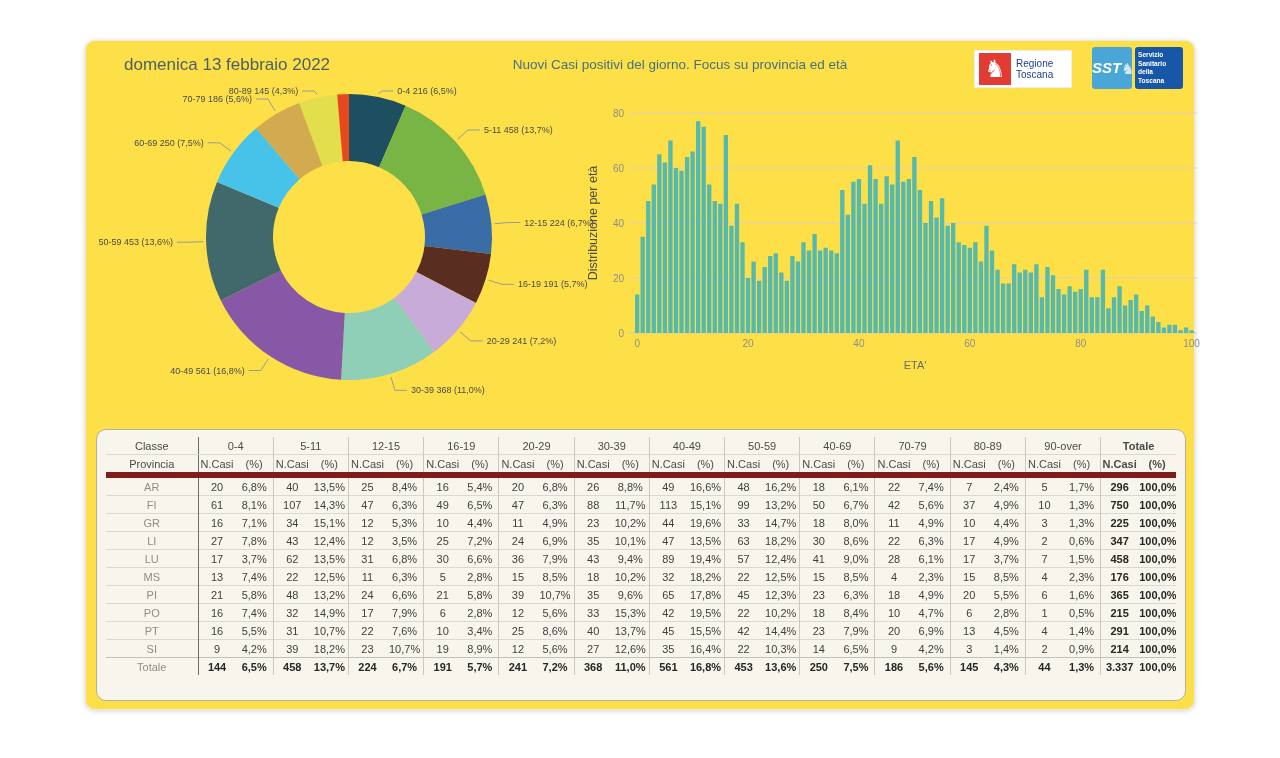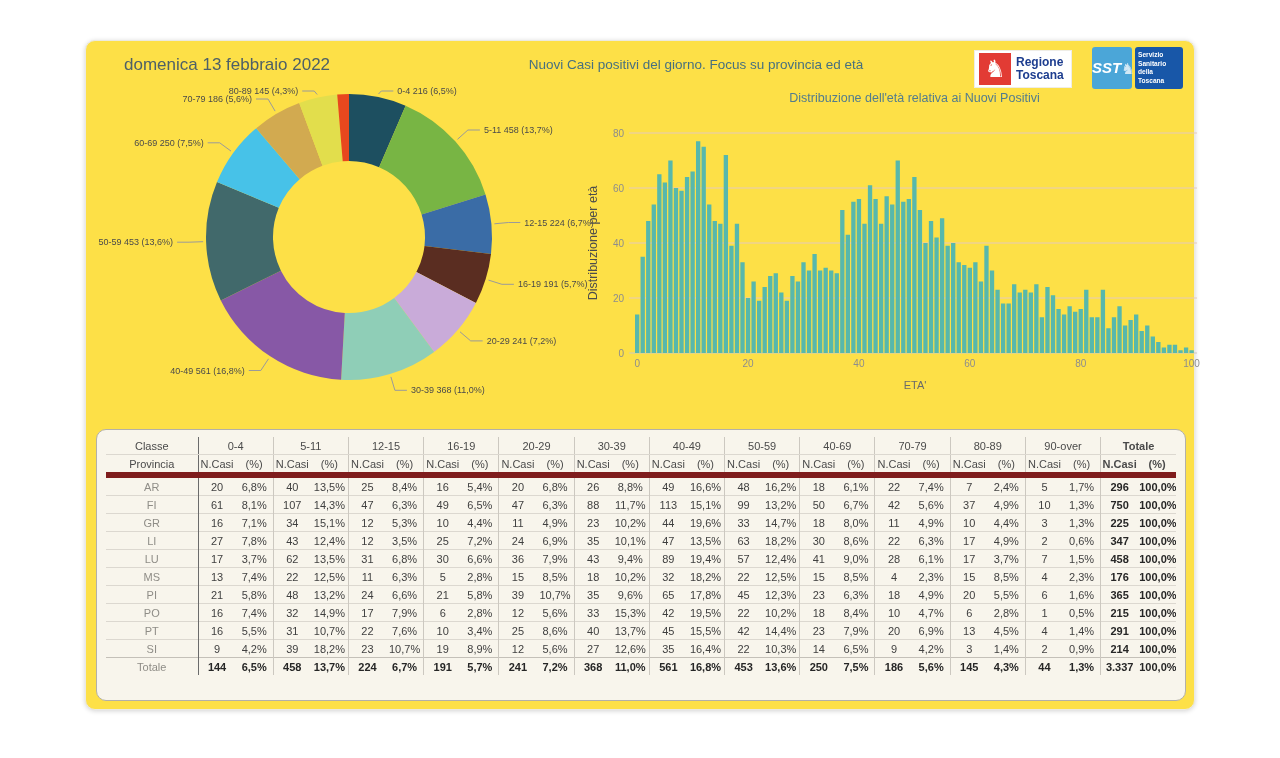--- a/index.html
+++ b/index.html
@@ -2,28 +2,28 @@
 <html><head>
 <meta charset="utf-8">
 <style>
   * { margin:0; padding:0; box-sizing:border-box; }
   html,body { width:1280px; height:758px; background:#ffffff; font-family:"Liberation Sans", sans-serif; }
   .page { position:relative; width:1280px; height:758px; background:#ffffff; overflow:hidden; }
   .panel { position:absolute; left:85px; top:40px; width:1110px; height:670px;
            background:#fde047; border-radius:10px; border:1px solid #eceadf;
            box-shadow:0 1px 5px rgba(0,0,0,0.18); }
   .date-title { position:absolute; left:38px; top:14px; font-size:17px; color:#4e6067; }
-  .main-title { position:absolute; left:340px; top:16px; width:540px; text-align:center;
+  .main-title { position:absolute; left:324px; top:16px; width:540px; text-align:center;
                 font-size:13.5px; color:#47707f; }
   
   .logo-rt { position:absolute; left:888px; top:9px; width:98px; height:38px; background:#fff;
              display:flex; align-items:center; gap:5px; padding:2px 4px; border:1px solid #efede6; }
   .rt-red { width:32px; height:32px; background:#e23b34; color:#fff; display:flex; flex:0 0 32px;
             align-items:center; justify-content:center; font-size:24px; line-height:1; }
-  .rt-label { font-size:12px; font-weight:bold; color:#1d3d8f; line-height:1.1; }
+  .rt-label { font-size:10px; font-weight:normal; color:#1d3d8f; line-height:1.1; }
   .logo-sst { position:absolute; left:1006px; top:6px; display:flex; gap:3px; }
   .sst-left { width:40px; height:42px; background:#4ba6d8; border-radius:3px; color:#fff;
               display:flex; flex-direction:row; align-items:center; justify-content:flex-start; }
   .sst-abbr { font-weight:bold; font-style:italic; font-size:15px; line-height:1.2; }
   .sst-horse { font-size:15px; color:#eaf5fb; line-height:1; opacity:0.85; }
   .sst-right { width:48px; height:42px; background:#1857a8; border-radius:3px; color:#fff;
                font-size:6.6px; font-weight:bold; padding:4px 3px; line-height:1.3; }
   
   .donut-svg { position:absolute; left:8px; top:40px; }
   .donut-label { font-size:9px; fill:#4a4a4a; }
@@ -100,21 +100,20 @@
         <path d="M162.2,47.2 A143,143 0 0 1 205.2,22.0 L228.5,84.8 A76,76 0 0 0 205.7,98.2 Z" fill="#d2aa50"></path>
         <polyline points="181.1,30.1 174.0,18.0 162.0,18.0" class="leader"></polyline>
         <text x="158.0" y="21.0" text-anchor="end" class="donut-label">70-79 186 (5,6%)</text>
         <path d="M205.2,22.0 A143,143 0 0 1 243.2,13.5 L248.7,80.3 A76,76 0 0 0 228.5,84.8 Z" fill="#e2de4c"></path>
         <polyline points="223.2,13.5 220.2,10.0 208.2,10.0" class="leader"></polyline>
         <text x="204.2" y="13.0" text-anchor="end" class="donut-label">80-89 145 (4,3%)</text>
         <path d="M243.2,13.5 A143,143 0 0 1 255.0,13.0 L255.0,80.0 A76,76 0 0 0 248.7,80.3 Z" fill="#e8481e"></path>
       </svg>
 
     <div class="hist-block">
-      <div class="hist-title">Distribuzione dell'età relativa ai Nuovi Positivi</div>
       <svg id="hist" width="620" height="292">
           <text x="41" y="245.5" text-anchor="end" class="axis-tick">0</text>
           <line x1="46" y1="187" x2="614" y2="187" stroke="#e6cabb" stroke-width="1"></line>
           <text x="41" y="190.5" text-anchor="end" class="axis-tick">20</text>
           <line x1="46" y1="132" x2="614" y2="132" stroke="#e6cabb" stroke-width="1"></line>
           <text x="41" y="135.5" text-anchor="end" class="axis-tick">40</text>
           <line x1="46" y1="77" x2="614" y2="77" stroke="#e6cabb" stroke-width="1"></line>
           <text x="41" y="80.5" text-anchor="end" class="axis-tick">60</text>
           <line x1="46" y1="22" x2="614" y2="22" stroke="#e6cabb" stroke-width="1"></line>
           <text x="41" y="25.5" text-anchor="end" class="axis-tick">80</text>

